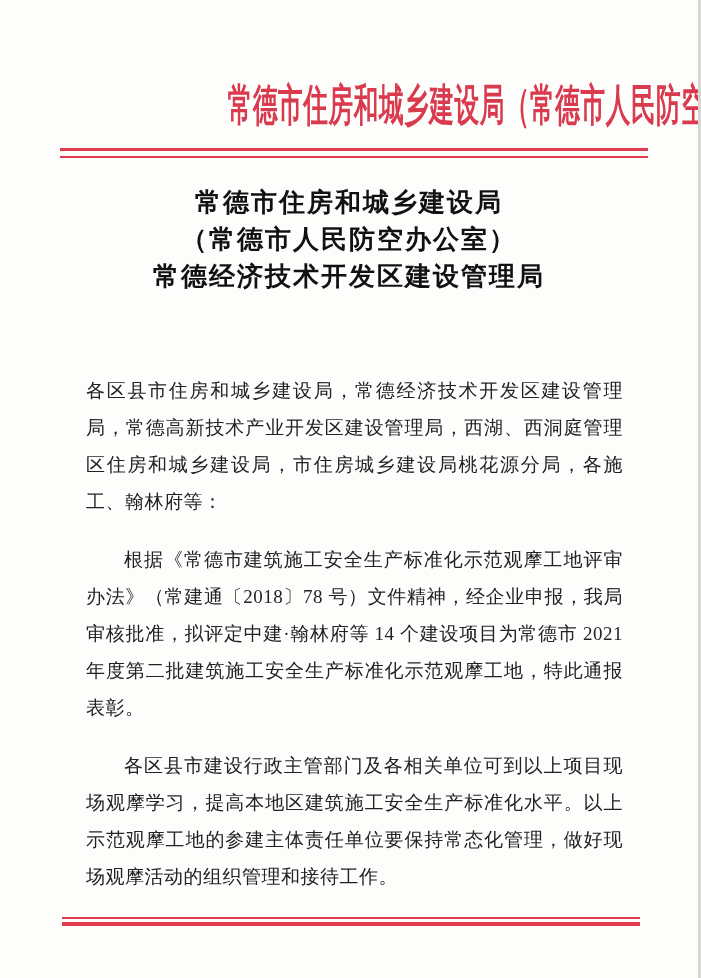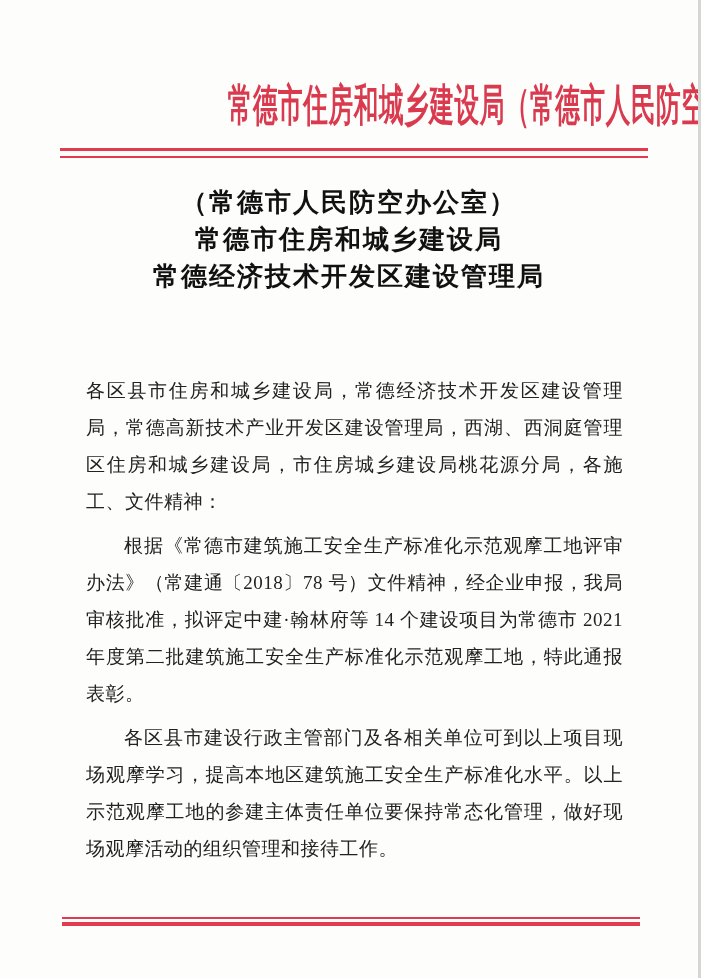--- a/index.html
+++ b/index.html
@@ -63,42 +63,42 @@
     top: 372px;
     left: 86px;
     width: 537px;
     font-size: 19px;
     line-height: 37px;
     letter-spacing: 0.5px;
     text-align: justify;
     color: #222;
   }
   .doc-body p { margin: 0; }
-  .doc-body p.indent { text-indent: 2em; margin-top: 7px; }
+  .doc-body p.indent { text-indent: 2em; margin-top: 21px; }
 </style>
 </head>
 <body>
 
 <div class="page">
 
   <div class="letterhead">
     <span class="lh-text">常德市住房和城乡建设局（常德市人民防空办公室）</span>
   </div>
 
   <div class="rule rule-top-thick"></div>
   <div class="rule rule-top-thin"></div>
 
   <div class="doc-title">
+    <div>常德市住房和城乡建设局</div>
     <div>（常德市人民防空办公室）</div>
-    <div>常德市住房和城乡建设局</div>
     <div>常德经济技术开发区建设管理局</div>
   </div>
 
   <div class="doc-body">
-    <p>各区县市住房和城乡建设局，常德经济技术开发区建设管理局，常德高新技术产业开发区建设管理局，西湖、西洞庭管理区住房和城乡建设局，市住房城乡建设局桃花源分局，各施工、文件精神：</p>
+    <p>各区县市住房和城乡建设局，常德经济技术开发区建设管理局，常德高新技术产业开发区建设管理局，西湖、西洞庭管理区住房和城乡建设局，市住房城乡建设局桃花源分局，各施工、翰林府等：</p>
     <p class="indent">根据《常德市建筑施工安全生产标准化示范观摩工地评审办法》（常建通〔2018〕78 号）文件精神，经企业申报，我局审核批准，拟评定中建·翰林府等 14 个建设项目为常德市 2021 年度第二批建筑施工安全生产标准化示范观摩工地，特此通报表彰。</p>
     <p class="indent">各区县市建设行政主管部门及各相关单位可到以上项目现场观摩学习，提高本地区建筑施工安全生产标准化水平。以上示范观摩工地的参建主体责任单位要保持常态化管理，做好现场观摩活动的组织管理和接待工作。</p>
   </div>
 
   <div class="rule rule-bot-thin"></div>
   <div class="rule rule-bot-thick"></div>
 
 </div>
 
 </body></html>

